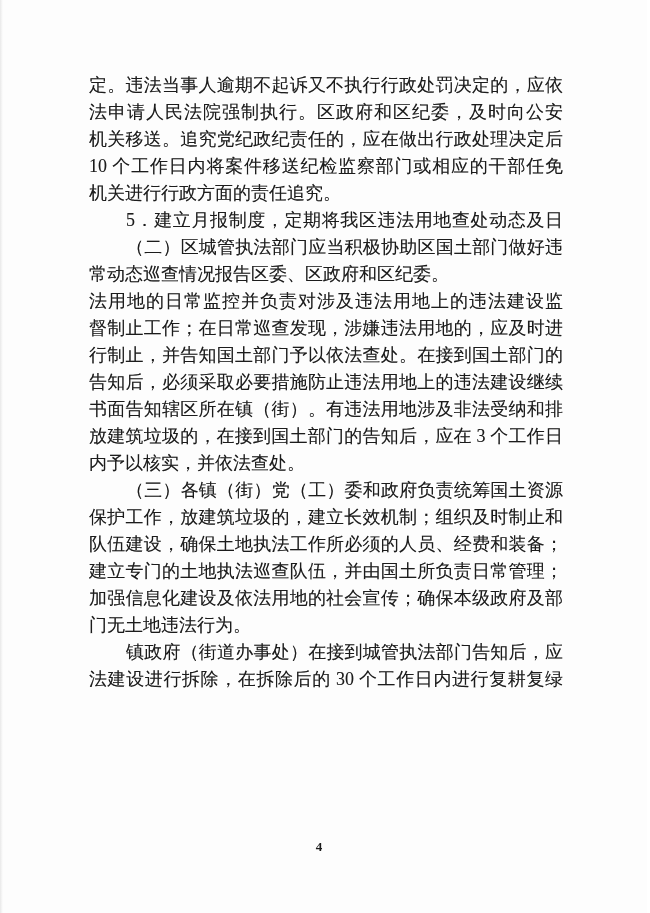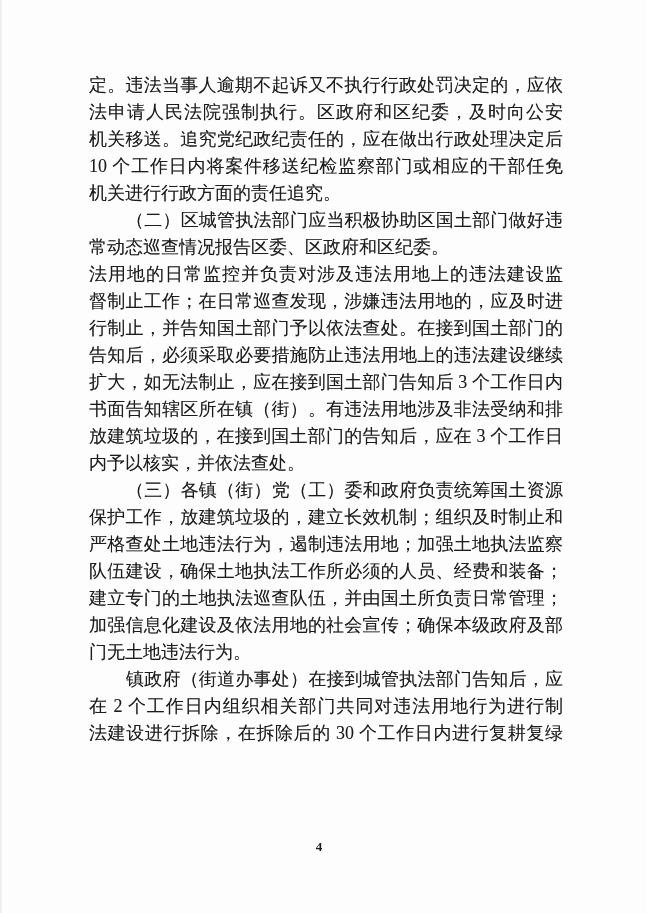--- a/index.html
+++ b/index.html
@@ -61,35 +61,33 @@
 <body>
 
 <div class="page">
   <div class="scan-edge"></div>
   <div class="doc-body">
       <div class="text-line">定。违法当事人逾期不起诉又不执行行政处罚决定的，应依</div>
       <div class="text-line">法申请人民法院强制执行。区政府和区纪委，及时向公安</div>
       <div class="text-line">机关移送。追究党纪政纪责任的，应在做出行政处理决定后</div>
       <div class="text-line">10 个工作日内将案件移送纪检监察部门或相应的干部任免</div>
       <div class="text-line para-end">机关进行行政方面的责任追究。</div>
+      <div class="text-line para-indent">5．建立月报制度，定期将我区违法用地查处动态及日</div>
       <div class="text-line para-indent">（二）区城管执法部门应当积极协助区国土部门做好违</div>
       <div class="text-line para-end">常动态巡查情况报告区委、区政府和区纪委。</div>
       <div class="text-line">法用地的日常监控并负责对涉及违法用地上的违法建设监</div>
       <div class="text-line">督制止工作；在日常巡查发现，涉嫌违法用地的，应及时进</div>
       <div class="text-line">行制止，并告知国土部门予以依法查处。在接到国土部门的</div>
       <div class="text-line">告知后，必须采取必要措施防止违法用地上的违法建设继续</div>
-      <div class="text-line">扩大，如无法制止，应在接到国土部门告知后 3 个工作日内</div>
       <div class="text-line">书面告知辖区所在镇（街）。有违法用地涉及非法受纳和排</div>
       <div class="text-line">放建筑垃圾的，在接到国土部门的告知后，应在 3 个工作日</div>
       <div class="text-line para-end">内予以核实，并依法查处。</div>
       <div class="text-line para-indent">（三）各镇（街）党（工）委和政府负责统筹国土资源</div>
       <div class="text-line">保护工作，放建筑垃圾的，建立长效机制；组织及时制止和</div>
-      <div class="text-line">严格查处土地违法行为，遏制违法用地；加强土地执法监察</div>
       <div class="text-line">队伍建设，确保土地执法工作所必须的人员、经费和装备；</div>
       <div class="text-line">建立专门的土地执法巡查队伍，并由国土所负责日常管理；</div>
       <div class="text-line">加强信息化建设及依法用地的社会宣传；确保本级政府及部</div>
       <div class="text-line para-end">门无土地违法行为。</div>
       <div class="text-line para-indent">镇政府（街道办事处）在接到城管执法部门告知后，应</div>
-      <div class="text-line">在 2 个工作日内组织相关部门共同对违法用地行为进行制</div>
       <div class="text-line">法建设进行拆除，在拆除后的 30 个工作日内进行复耕复绿</div>
     </div>
   <div class="page-number">4</div>
 </div>
 
 </body></html>

